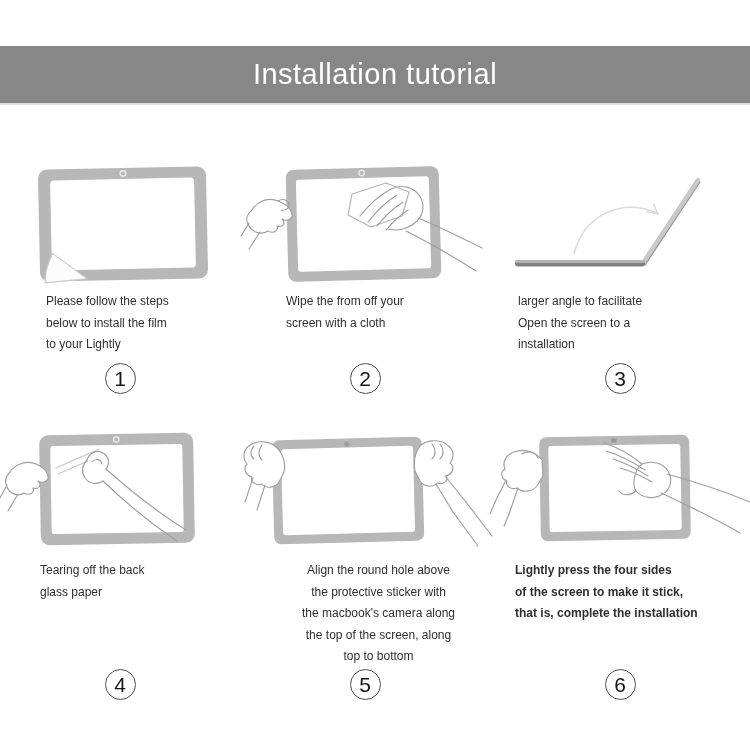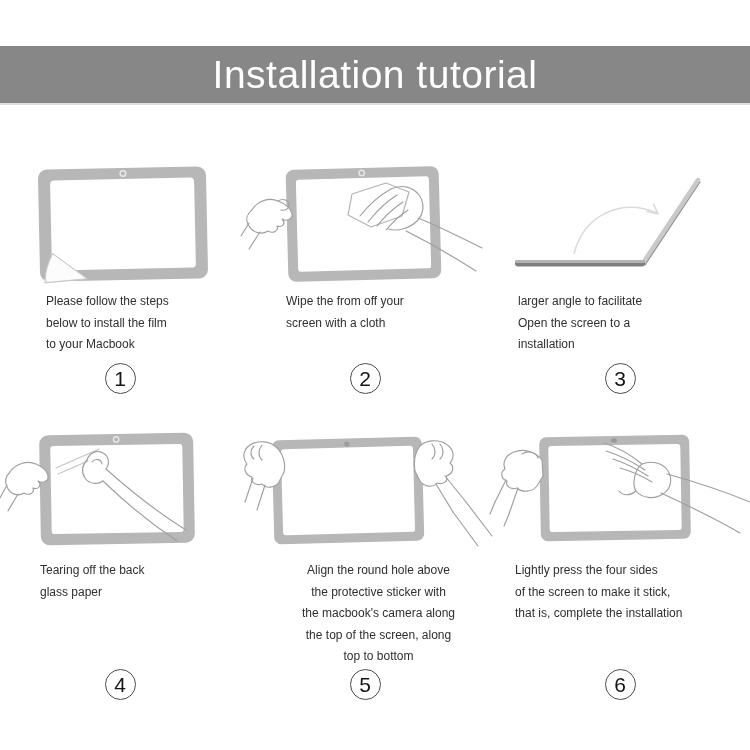--- a/index.html
+++ b/index.html
@@ -11,21 +11,21 @@
   }
   
   .header {
     margin-top:46px; height:57px;
     background:var(--header-bg,#878787);
     display:flex; align-items:center; justify-content:center;
     box-shadow:0 2px 0 #dedede;
   }
   .header .title {
     color:var(--header-text,#ffffff);
-    font-size:39px; letter-spacing:0.5px;
+    font-size:29px; letter-spacing:0.5px;
   }
   
   .row { display:grid; grid-template-columns:240px 250px 260px; }
   .row.r1 { margin-top:47px; height:250px; }
   .row.r2 { margin-top:20px; height:290px; }
   .cell { display:flex; flex-direction:column; overflow:visible; }
   .illus { position:relative; overflow:visible; }
   .r1 .illus { height:135px; }
   .r2 .illus { height:134px; }
   .illus svg { overflow:visible; display:block; }
@@ -40,21 +40,21 @@
     padding-top:6px;
     font-size:12px; line-height:21.5px;
     color:var(--caption-text,#2f2f2f);
   }
   .caption .line { display:block; white-space:nowrap; }
   .s1 .caption { padding-left:46px; }
   .s2 .caption { padding-left:46px; }
   .s3 .caption { padding-left:28px; }
   .s4 .caption { padding-left:40px; }
   .s5 .caption { padding-left:27px;text-align:center; }
-  .s6 .caption { padding-left:25px; }
+  .s6 .caption { padding-left:25px;font-weight:bold; }
   
   .numwrap { margin-top:auto; display:flex; justify-content:center; }
   .r1 .numwrap { padding-bottom:6px; }
   .r2 .numwrap { padding-bottom:10px; }
   .num {
     width:29px; height:29px; border:1.6px solid #4d4d4d; border-radius:50%;
     display:flex; align-items:center; justify-content:center;
     font-size:21px; color:#151515;
   }
   
@@ -82,21 +82,21 @@
             <rect x="13" y="15" width="144" height="90" rx="4" fill="#ffffff"></rect>
             <circle cx="86" cy="9.5" r="2.8" fill="none" stroke="#e8e8e8" stroke-width="1.5"></circle>
             <path d="M14 88 L48 114 L4 118 Z" fill="#e4e4e4"></path>
             <path d="M14 88 C8 100 5 110 7 117 L48 114 Z" fill="#fcfcfc" stroke="#c9c9c9" stroke-width="1"></path>
           </g>
         </svg>
       </div>
       <div class="caption">
         <span class="line">Please follow the steps</span>
         <span class="line">below to install the film</span>
-        <span class="line">to your Macbook</span>
+        <span class="line">to your Lightly</span>
       </div>
       <div class="numwrap">
         <span class="num">1</span>
       </div>
     </div>
 
     <div class="cell s2">
       <div class="illus">
         <svg width="262" height="130" viewBox="0 0 262 130">
           <g transform="rotate(-1.5 123 62)">

